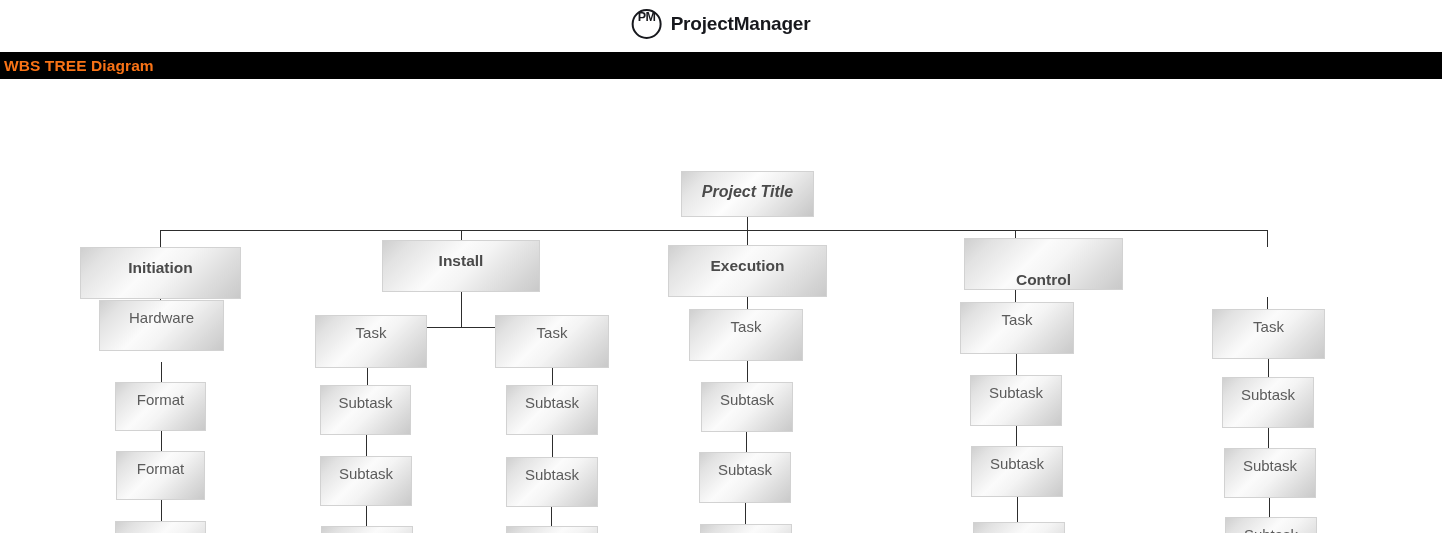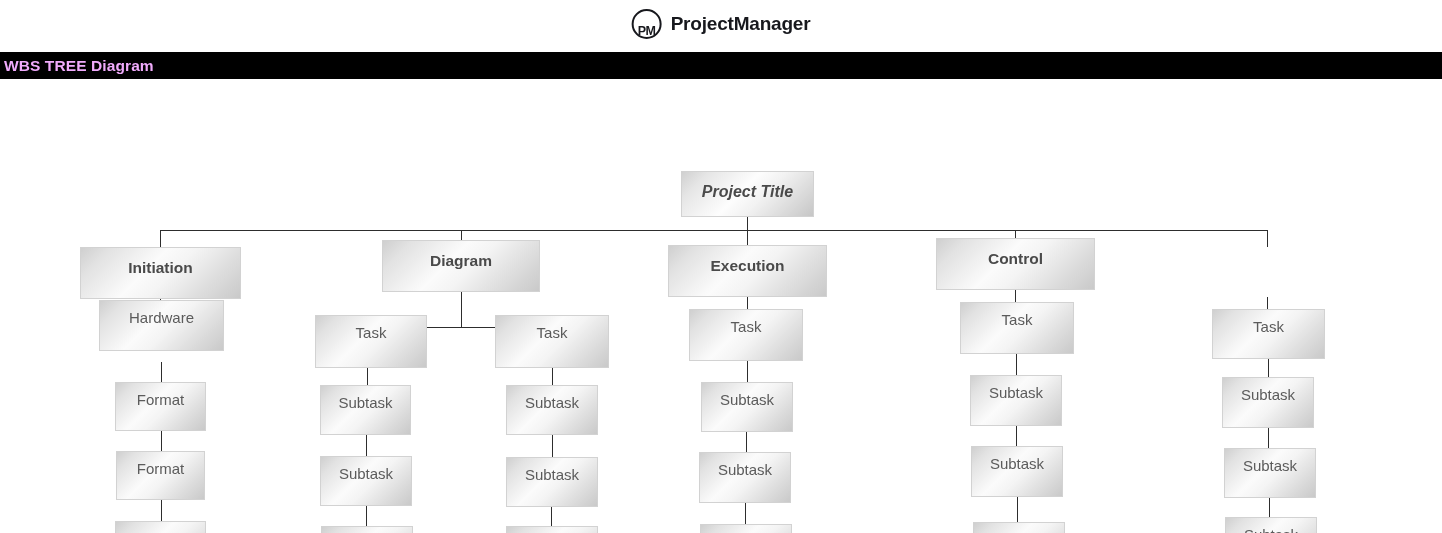--- a/index.html
+++ b/index.html
@@ -32,21 +32,21 @@
     align-items: center;
     gap: 9px;
     white-space: nowrap;
   }
   #brand-mark {
     width: 30px;
     height: 30px;
     border: 2.4px solid #17181d;
     border-radius: 50%;
     display: flex;
-    align-items: flex-end;
+    align-items: flex-start;
     justify-content: center;
     box-sizing: border-box;
   }
   #brand-mark span {
     font-size: 12.5px;
     font-weight: bold;
     color: #17181d;
     letter-spacing: -0.4px;
     line-height: 1;
   }
@@ -61,21 +61,21 @@
   #title-band {
     height: 27px;
     width: 100%;
     background: #000000;
     display: flex;
     align-items: center;
     box-sizing: border-box;
     padding-left: 4px;
   }
   #title-band-text {
-    color: #f0abfc;
+    color: #f97316;
     font-size: 15.5px;
     font-weight: bold;
     letter-spacing: 0.1px;
   }
 
   
   #canvas {
     position: relative;
     width: 1442px;
     height: 334px;
@@ -187,21 +187,21 @@
   <div class="node" style="left:116px; top:372px; width:89px; height:49px;">
     <span class="node-label">Format</span>
   </div>
   <div class="conn v" style="left:161px; top:421px; height:21px;"></div>
 
   <div class="node" style="left:115px; top:442px; width:91px; height:52px;">
     <span class="node-label">Test</span>
   </div>
 
   <div class="node level-phase" style="left:382px; top:161px; width:158px; height:52px;">
-    <span class="node-label">Diagram</span>
+    <span class="node-label">Install</span>
   </div>
   <div class="conn v" style="left:461px; top:213px; height:35px;"></div>
   <div class="conn h" style="left:427px; top:248px; width:68px;"></div>
 
   <div class="node" style="left:315px; top:236px; width:112px; height:53px;">
     <span class="node-label">Task</span>
   </div>
   <div class="conn v" style="left:367px; top:289px; height:17px;"></div>
 
   <div class="node" style="left:320px; top:306px; width:91px; height:50px;">
@@ -254,21 +254,21 @@
 
   <div class="node" style="left:699px; top:373px; width:92px; height:51px;">
     <span class="node-label">Subtask</span>
   </div>
   <div class="conn v" style="left:745px; top:424px; height:21px;"></div>
 
   <div class="node" style="left:700px; top:445px; width:92px; height:51px;">
     
   </div>
 
-  <div class="node level-phase" style="left:936px; top:159px; width:159px; height:52px;">
+  <div class="node level-phase" style="left:964px; top:159px; width:159px; height:52px;align-items:flex-end;">
     <span class="node-label">Control</span>
   </div>
   <div class="conn v" style="left:1015px; top:211px; height:12px;"></div>
 
   <div class="node" style="left:960px; top:223px; width:114px; height:52px;">
     <span class="node-label">Task</span>
   </div>
   <div class="conn v" style="left:1016px; top:275px; height:21px;"></div>
 
   <div class="node" style="left:970px; top:296px; width:92px; height:51px;">

